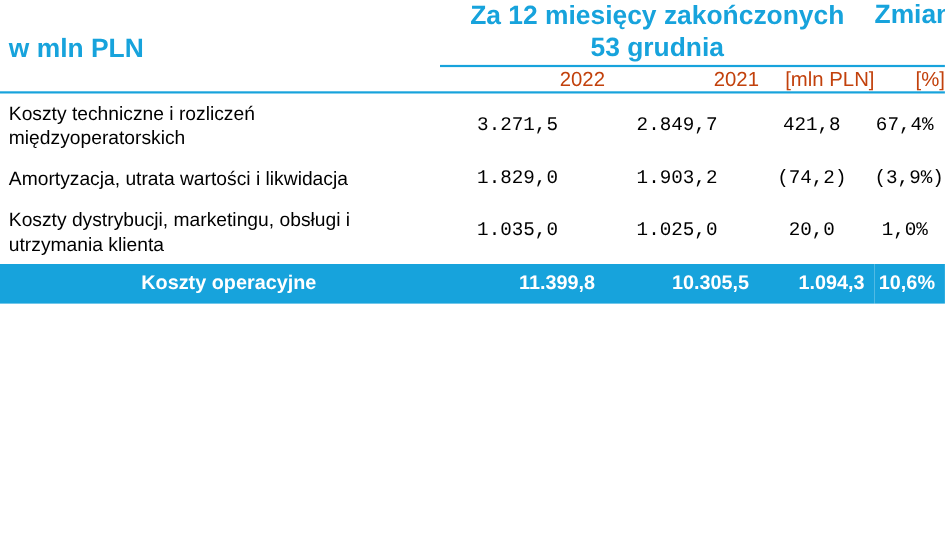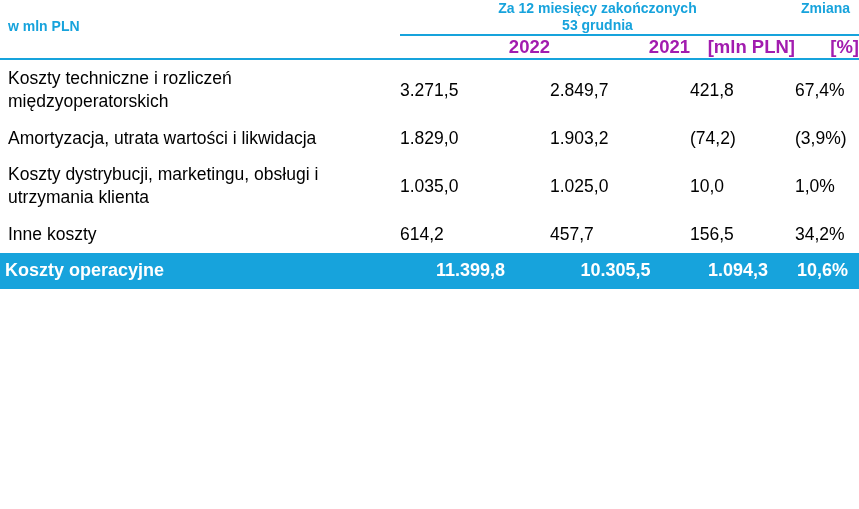--- a/index.html
+++ b/index.html
@@ -33,21 +33,21 @@
   col.c-label { width: 400px; }
   col.c-2022  { width: 150px; }
   col.c-2021  { width: 140px; }
   col.c-abs   { width: 105px; }
   col.c-pct   { width: 64px; }
 
   
   .hdr-top td {
     color: #17a3dc;
     font-weight: bold;
-    font-size: 14px;
+    font-size: 24px;
     padding-top: 6px;
     padding-bottom: 4px;
   }
   .hdr-title-label {
     vertical-align: bottom !important;
     padding-left: 8px !important;
   }
   .hdr-span {
     text-align: center;
     line-height: 1.22;
@@ -62,22 +62,22 @@
     height: 2px;
     padding: 0;
   }
   .rule-blue {
     background: #17a3dc;
     height: 2px;
     font-size: 0;
     line-height: 0;
   }
   .hdr-sub td {
-    color: #a21caf;
-    font-weight: bold;
+    color: #c2410c;
+    font-weight: normal;
     font-size: 18.5px;
     text-align: right;
     padding-top: 5px;
     padding-bottom: 6px;
     padding-right: 9px;
   }
   .hdr-sub td.blank { padding-left: 8px; }
 
   .thin-rule td {
     height: 1px;
@@ -97,40 +97,41 @@
     color: #000;
     padding-top: 7px;
     padding-bottom: 7px;
   }
   tr.data td.label {
     text-align: left;
     padding-left: 8px;
     padding-right: 6px;
   }
   tr.data td.num {
-    text-align: left;
+    text-align: center;
     padding-right: 9px;
     white-space: nowrap;
+    font-family: Liberation Mono, monospace;
   }
 
   
   tr.total td {
     background: #17a3dc;
     color: #ffffff;
     font-weight: bold;
     font-size: 18px;
     padding-top: 7px;
     padding-bottom: 8px;
   }
   tr.total td.label {
-    text-align: left;
-    padding-left: 5px;
+    text-align: center;
+    padding-left: 16px;
   }
   tr.total td.num {
-    text-align: center;
+    text-align: right;
     padding-right: 9px;
     white-space: nowrap;
   }
 </style>
 </head>
 <body>
 
 <div class="sheet">
   <table class="fin">
     <colgroup>
@@ -186,33 +187,26 @@
         <td class="num">(74,2)</td>
         <td class="num">(3,9%)</td>
       </tr>
 
 
 
       <tr class="data">
         <td class="label">Koszty dystrybucji, marketingu, obsługi i utrzymania klienta</td>
         <td class="num">1.035,0</td>
         <td class="num">1.025,0</td>
-        <td class="num">10,0</td>
+        <td class="num">20,0</td>
         <td class="num">1,0%</td>
       </tr>
 
 
 
-      <tr class="data">
-        <td class="label">Inne koszty</td>
-        <td class="num">614,2</td>
-        <td class="num">457,7</td>
-        <td class="num">156,5</td>
-        <td class="num">34,2%</td>
-      </tr>
 
       <tr class="total">
         <td class="label">Koszty operacyjne</td>
         <td class="num">11.399,8</td>
         <td class="num">10.305,5</td>
         <td class="num">1.094,3</td>
         <td class="num">10,6%</td>
       </tr>
     </tbody>
   </table>

